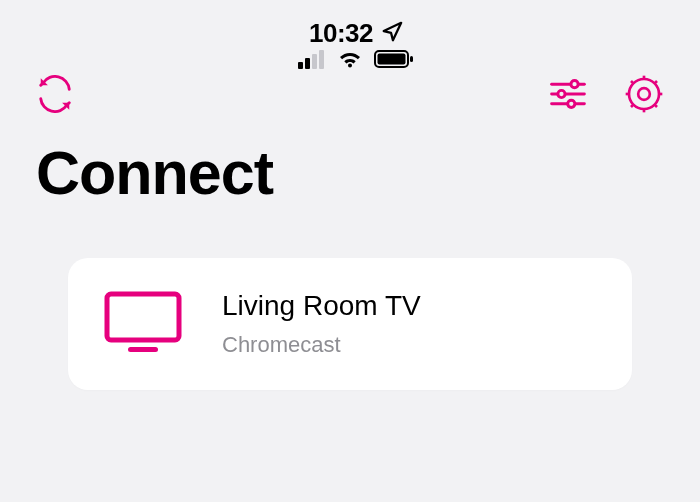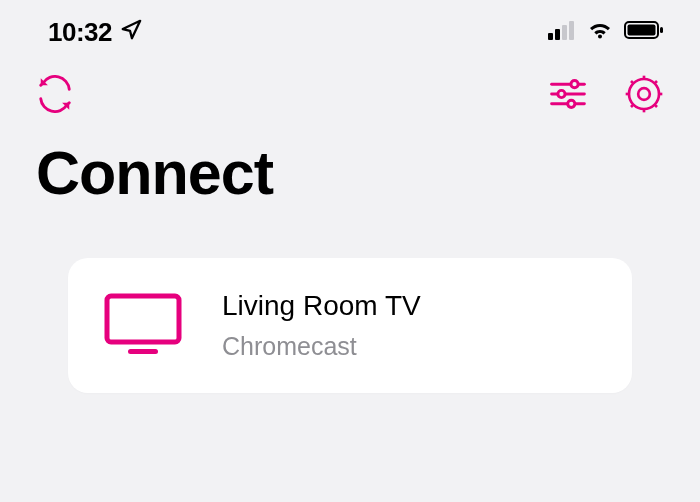--- a/index.html
+++ b/index.html
@@ -9,20 +9,21 @@
       background: #f2f2f4;
       font-family: -apple-system, BlinkMacSystemFont, 'Helvetica Neue', sans-serif;
       overflow: hidden;
     }
     .status-bar {
       display: flex;
       justify-content: space-between;
       align-items: center;
       padding: 18px 36px 8px 48px;
       height: 54px;
+      flex-direction: column;
     }
     .status-left {
       display: flex;
       align-items: center;
       gap: 8px;
     }
     .status-time {
       font-size: 26px;
       font-weight: 600;
       color: #000;
@@ -69,21 +70,21 @@
       display: flex;
       flex-direction: column;
       gap: 10px;
     }
     .device-name {
       font-size: 28px;
       font-weight: 400;
       color: #000;
     }
     .device-type {
-      font-size: 25px;
+      font-size: 22px;
       font-weight: 400;
       color: #8e8e93;
     }
     .icon-btn {
       cursor: pointer;
       display: inline-flex;
     }
   </style>
 </head>
 <body>

